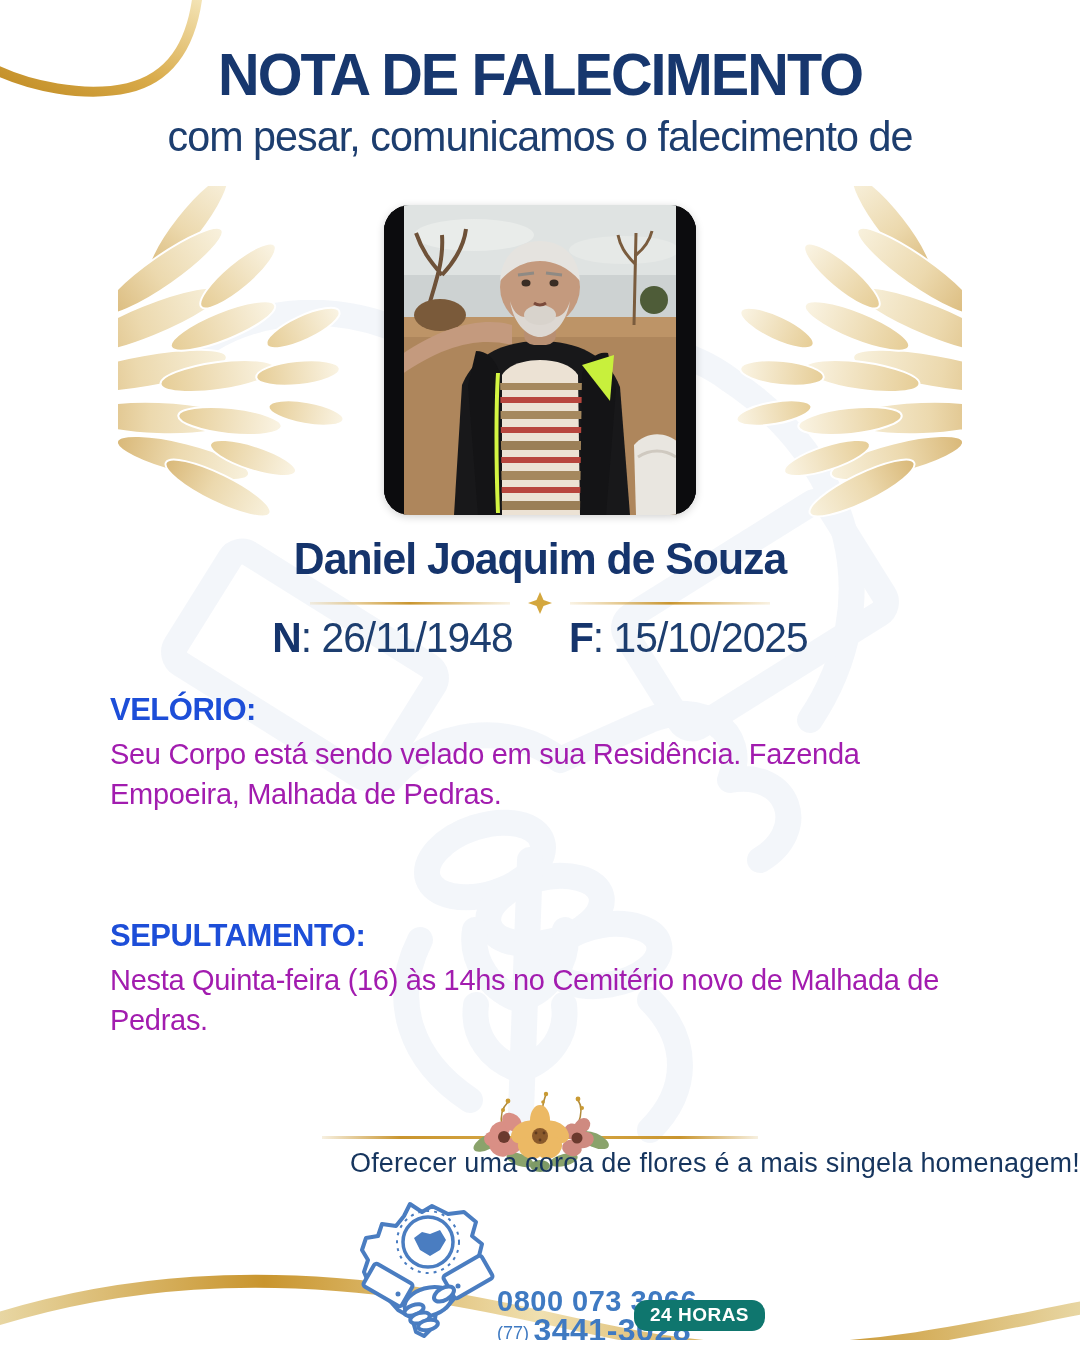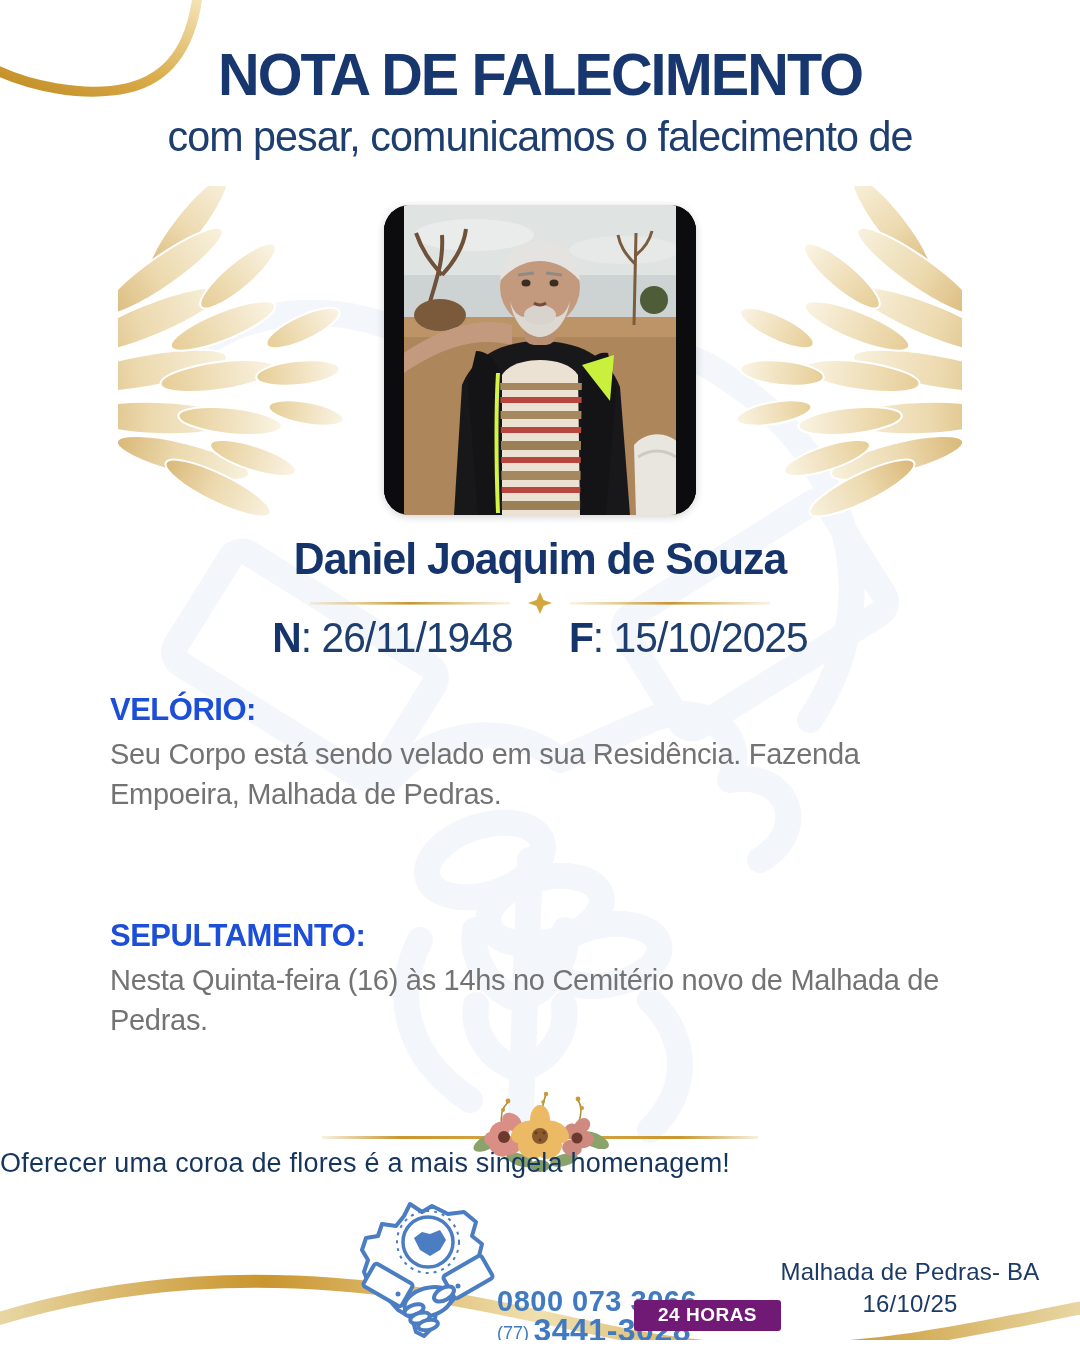--- a/index.html
+++ b/index.html
@@ -44,48 +44,48 @@
   }
   #dates .lbl{font-weight:800;color:#15346c;}
   #dates .gap{display:inline-block;width:58px;}
   
   .sec-head{
     left:110px;width:860px;font-size:31px;font-weight:800;
     color:#1d4ed8;letter-spacing:-.5px;
   }
   .sec-body{
     left:110px;width:880px;font-size:29px;font-weight:400;
-    color:#737373;line-height:1.38;letter-spacing:-.3px;
+    color:#a21caf;line-height:1.38;letter-spacing:-.3px;
   }
   #velorio-head{top:692px;}
   #velorio-text{top:734px;}
   #sepult-head{top:918px;}
   #sepult-text{top:960px;}
   
   #flower-line{left:322px;top:1136px;width:436px;height:3px;
     background:linear-gradient(90deg,rgba(201,154,51,.15),#c9952e 18%,#d9ab4a 50%,#c9952e 82%,rgba(201,154,51,.15));}
   #flowers{left:442px;top:1090px;width:196px;height:88px;}
   #homage{
-    left:0;top:1148px;width:1080px;text-align:left;
+    left:0;top:1148px;width:1080px;text-align:right;
     font-size:27px;color:#16355e;font-weight:500;letter-spacing:.2px;
   }
   
   #emblem{left:352px;top:1198px;width:152px;height:148px;}
   #brand{left:496px;top:1192px;width:260px;}
   .brand-line{font-size:54px;font-weight:800;color:#4a7dc1;line-height:.94;letter-spacing:-1px;transform:scaleX(.98);transform-origin:left;}
   #dove{position:absolute;left:92px;top:-10px;width:92px;height:66px;}
   #phone-main{left:497px;top:1285px;font-size:29px;font-weight:700;color:#3f7ac2;letter-spacing:.5px;}
   #phone-2{left:497px;top:1312px;color:#3f7ac2;}
   #phone-3{left:497px;top:1342px;color:#3f7ac2;}
   .ddd{font-size:18px;font-weight:400;vertical-align:2px;}
   #phone-2 .num{font-size:32px;font-weight:700;letter-spacing:.5px;}
   #phone-3 .num{font-size:26px;font-weight:700;letter-spacing:.5px;}
   #badge-24h{
-    left:634px;top:1300px;background:#701a75;color:#ffffff;
-    font-size:19px;font-weight:700;padding:4px 24px 5px;border-radius:3px;
+    left:634px;top:1300px;background:#0f766e;color:#ffffff;
+    font-size:19px;font-weight:700;padding:4px 16px 5px;border-radius:13px;
     letter-spacing:.5px;
   }
   #wa{display:inline-block;width:17px;height:17px;border-radius:50%;
     background:#2fbf3f;color:#fff;font-size:12px;line-height:17px;
     text-align:center;vertical-align:6px;margin-left:4px;}
   #place-block{
     left:768px;top:1256px;width:284px;text-align:center;
     font-size:24px;color:#1c3a66;line-height:1.32;letter-spacing:.2px;
   }
 </style>
@@ -355,18 +355,14 @@
   <div id="phone-2" class="abs">
     <span class="ddd">(77)</span>
     <span class="num">3441-3028</span>
   </div>
   <div id="phone-3" class="abs">
     <span class="ddd">(77)</span>
     <span class="num">3086-9848</span><span id="wa">✆</span>
   </div>
   <div id="badge-24h" class="abs">24 HORAS</div>
 
-  <div id="place-block" class="abs">
-    <div>Malhada de Pedras- BA</div>
-    <div>16/10/25</div>
-  </div>
 
 </div>
 
 </body></html>

